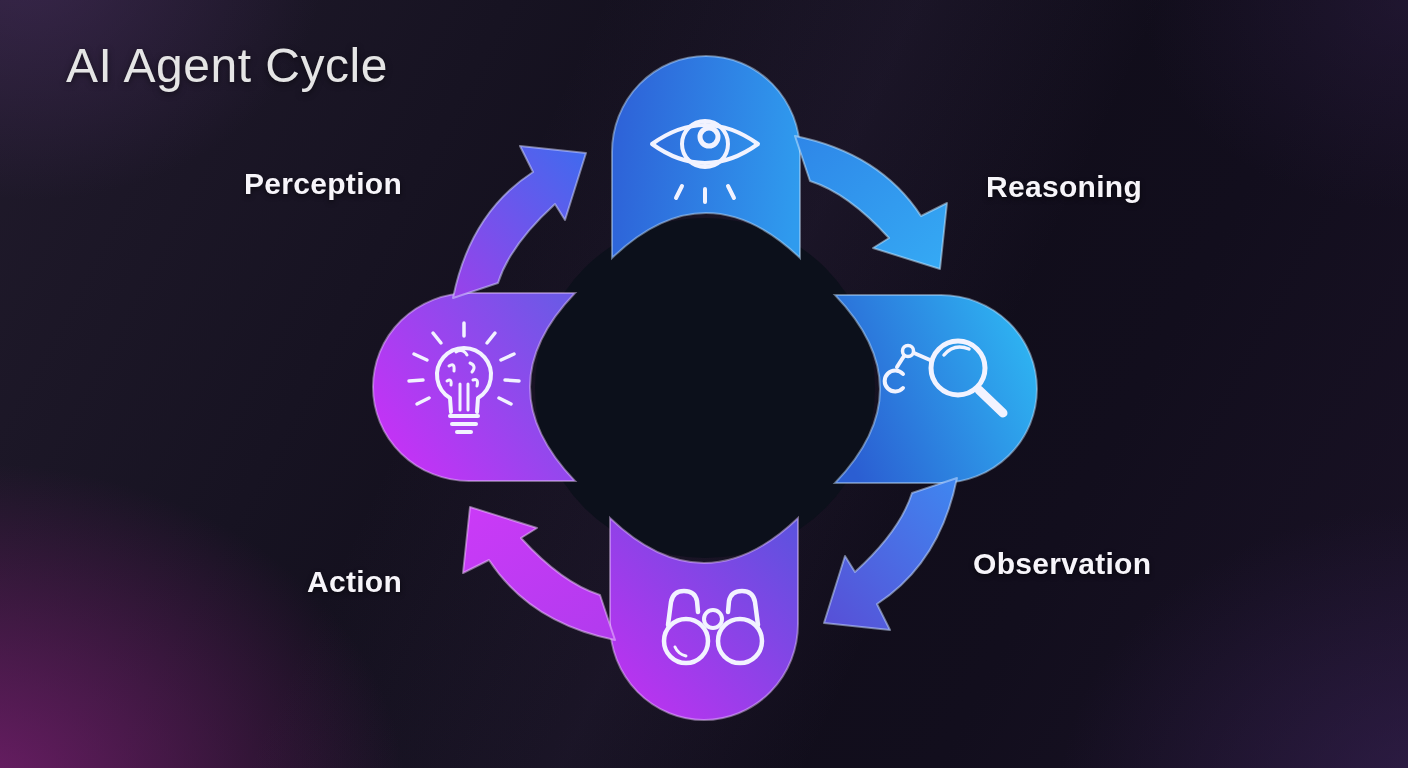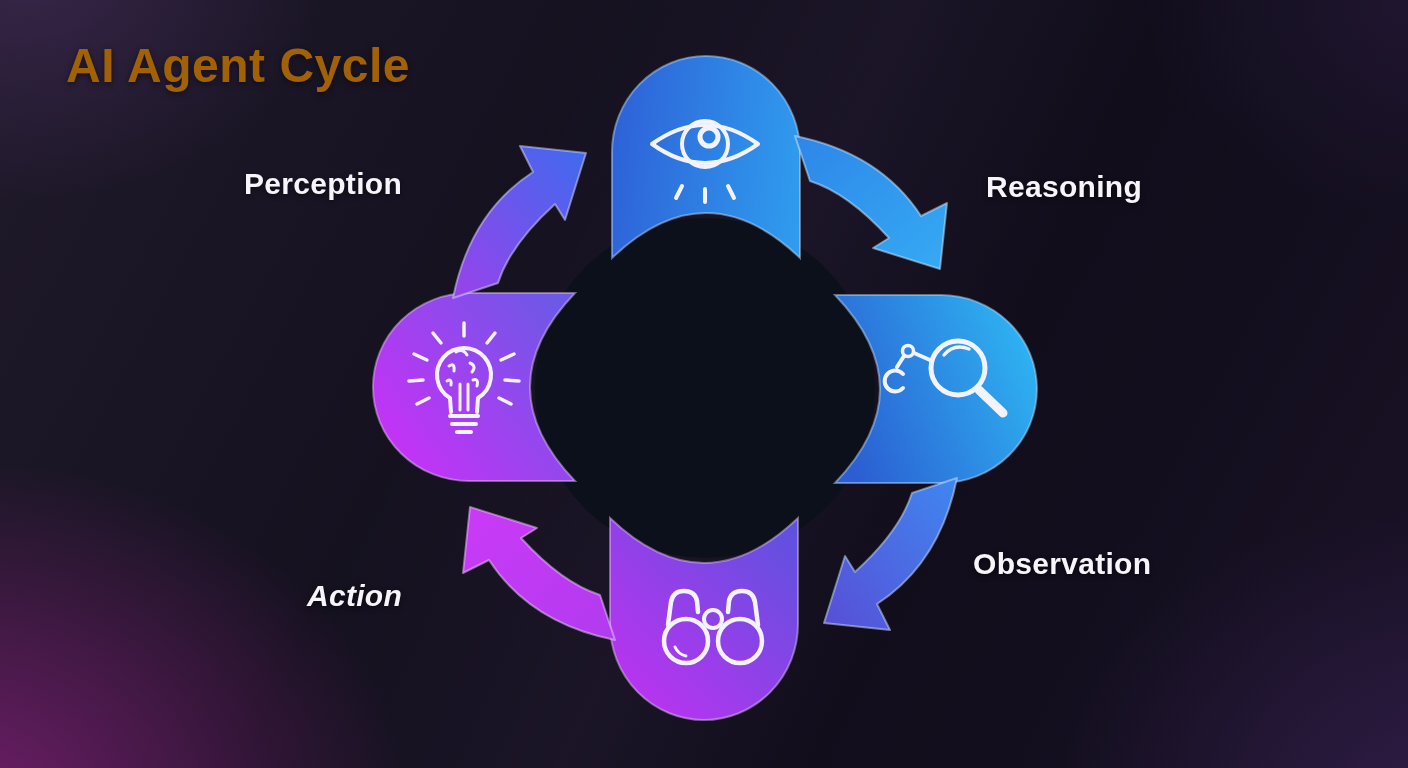--- a/index.html
+++ b/index.html
@@ -16,31 +16,31 @@
       radial-gradient(ellipse 540px 420px at 102% 104%, rgba(62,36,95,0.55), rgba(62,36,95,0) 70%),
       radial-gradient(ellipse 380px 300px at 100% 0%, rgba(55,35,80,0.35), rgba(55,35,80,0) 70%),
       linear-gradient(118deg, #201a2b 0%, #171322 28%, #100d19 52%, #120e1d 74%, #1a1226 100%);
   }
   .streak{
     position:absolute;inset:0;
     background:linear-gradient(115deg, transparent 34%, rgba(120,90,160,0.07) 46%, rgba(120,90,160,0.10) 52%, transparent 66%);
   }
   .title{
     position:absolute;left:66px;top:38px;
-    color:#a16207;font-size:48px;font-weight:700;letter-spacing:0.5px;
+    color:#e5e5e5;font-size:48px;font-weight:400;letter-spacing:0.5px;
     text-shadow:0 2px 6px rgba(0,0,0,0.5);
   }
   .stage-label{
     position:absolute;color:#f7f5fa;font-size:30px;font-weight:700;letter-spacing:0.3px;
     text-shadow:0 2px 5px rgba(0,0,0,0.55);
   }
   .lbl-perception{left:244px;top:167px;}
   .lbl-reasoning{left:986px;top:170px;}
   .lbl-observation{left:973px;top:547px;}
-  .lbl-action{left:307px;top:579px;font-style:italic;}
+  .lbl-action{left:307px;top:565px;}
   svg{position:absolute;left:0;top:0;}
 </style>
 </head>
 <body>
 
 <div class="bg"></div>
 <div class="streak"></div>
 
 <svg width="1408" height="768" viewBox="0 0 1408 768">
   <defs>

